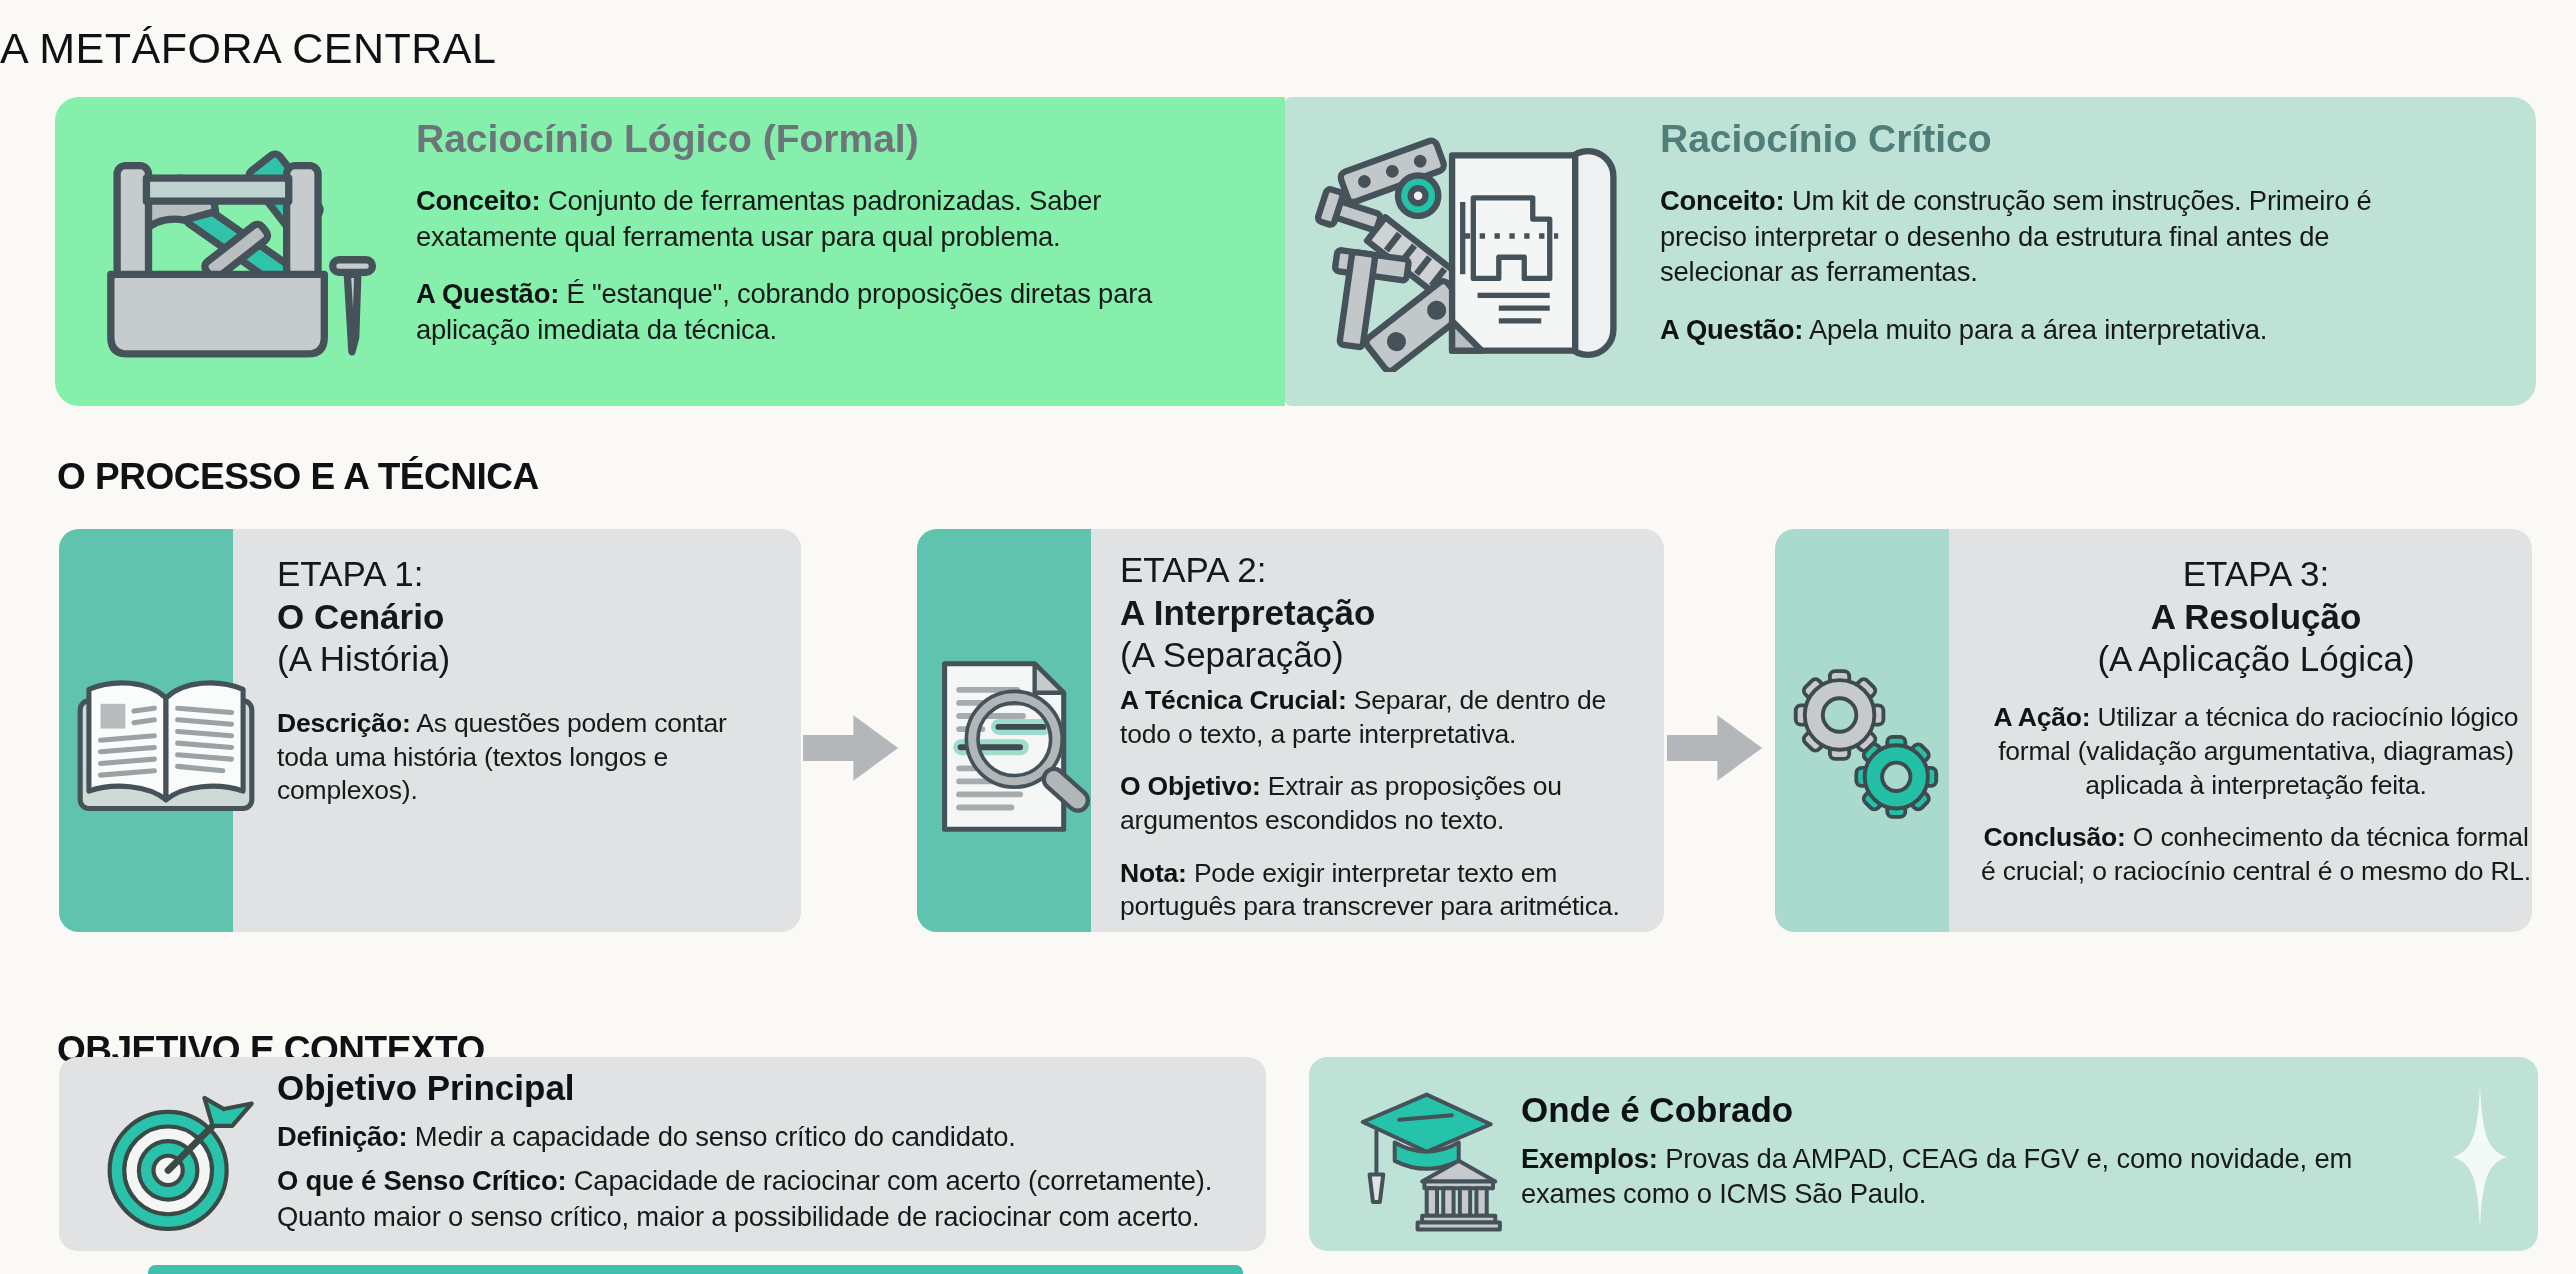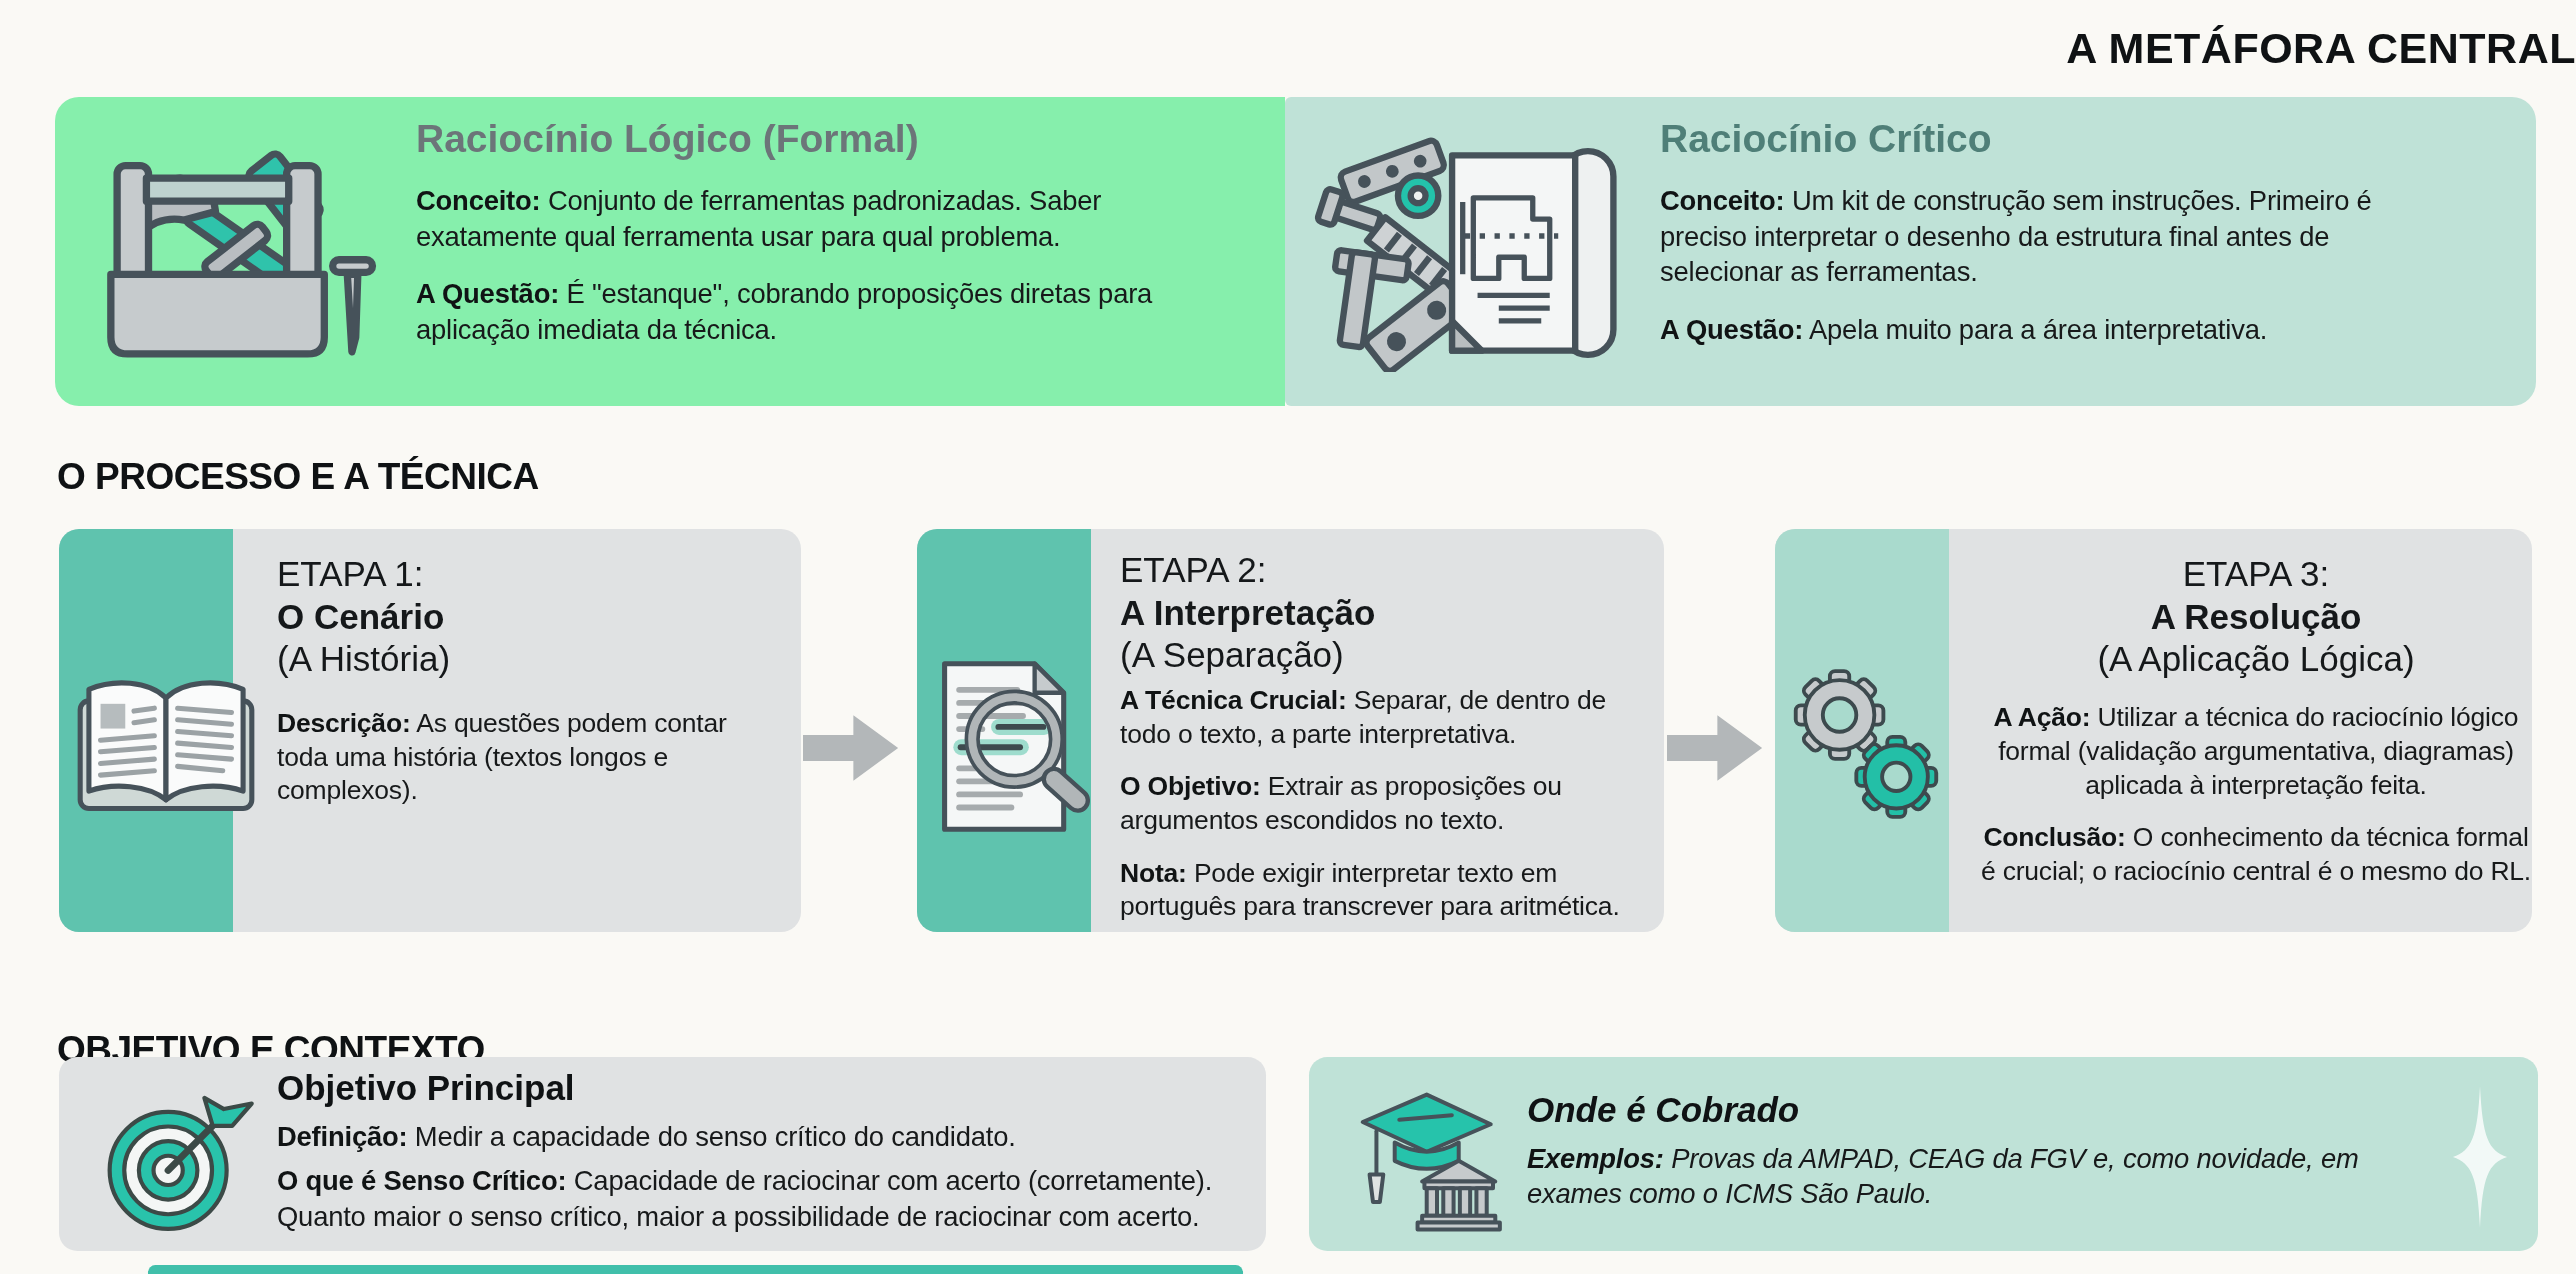--- a/index.html
+++ b/index.html
@@ -3,22 +3,22 @@
 <meta charset="utf-8">
 <title>Infográfico</title>
 <style>
   html,body{margin:0;padding:0;}
   body{
     width:2576px;height:1274px;position:relative;overflow:hidden;
     background:#faf9f5;font-family:"Liberation Sans",sans-serif;color:#17191a;
   }
   .abs{position:absolute;}
   .page-title{
-    top:24px;left:0;width:100%;text-align:right;
-    font-size:43px;font-weight:bold;color:#0f1214;letter-spacing:0.5px;
+    top:24px;left:0;width:100%;text-align:left;
+    font-size:43px;font-weight:normal;color:#0f1214;letter-spacing:0.5px;
   }
   .section-h{
     left:57px;font-size:37px;font-weight:bold;color:#0f1214;letter-spacing:-0.5px;
   }
   
   .hero{left:55px;top:97px;width:2481px;height:309px;border-radius:24px;overflow:hidden;display:flex;}
   .hero-left{width:1230px;background:#86efac;position:relative;flex:none;}
   .hero-right{flex:1;background:#bfe2d7;position:relative;border-radius:6px;}
   .card-heading{font-size:39px;font-weight:bold;margin:5.5px 0 22px;}
   .hero-left .card-heading{color:#6c7579;}
@@ -284,21 +284,21 @@
         <rect x="62" y="94" width="60" height="6" fill="#c6cacc"></rect>
         <rect x="64" y="100" width="9" height="24" fill="#c6cacc"></rect>
         <rect x="78.5" y="100" width="9" height="24" fill="#c6cacc"></rect>
         <rect x="93" y="100" width="9" height="24" fill="#c6cacc"></rect>
         <rect x="107.5" y="100" width="9" height="24" fill="#c6cacc"></rect>
         <rect x="60" y="124" width="64" height="6" fill="#c6cacc"></rect>
         <rect x="56" y="130" width="72" height="6" fill="#c6cacc"></rect>
       </g>
     </svg>
   </div>
-  <div class="abs" style="left:218px;top:29px;width:860px;font-style:italic;">
+  <div class="abs" style="left:212px;top:29px;width:860px;">
     <div class="ctx-heading">Onde é Cobrado</div>
     <p class="para"><b>Exemplos:</b> <span>Provas da AMPAD, CEAG da FGV e, como novidade, em exames como o ICMS São Paulo.</span></p>
   </div>
   <div class="abs" style="left:1139px;top:29px;width:64px;height:142px;">
     <svg viewBox="0 0 64 168">
         <path d="M32,0 C35,62 42,76 64,84 C42,92 35,106 32,168 C29,106 22,92 0,84 C22,76 29,62 32,0 Z" fill="#ffffff" opacity="0.8"></path>
       </svg>
   </div>
 </div>
 

